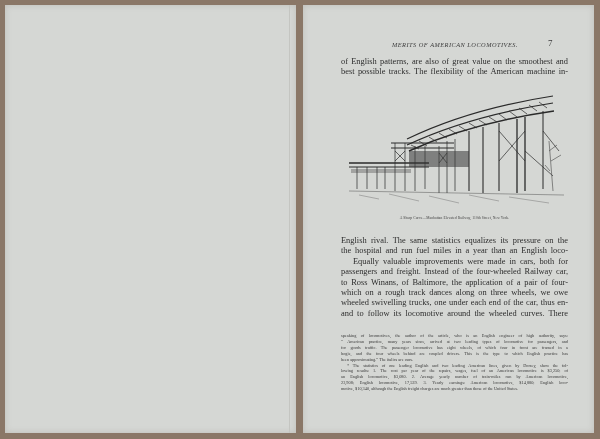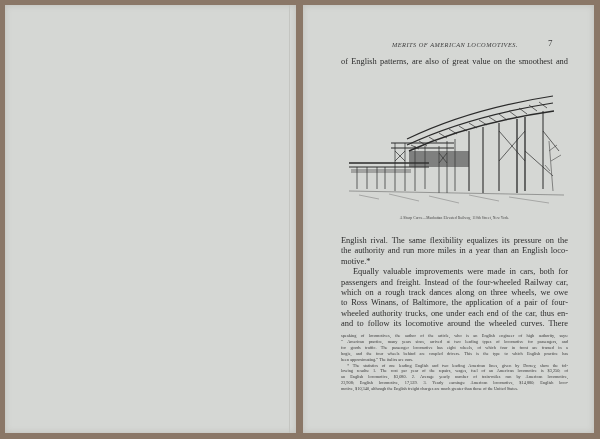--- a/index.html
+++ b/index.html
@@ -62,20 +62,21 @@
 <div class="page" id="left-page">
   <div class="gutter-line"></div>
 </div>
 
 <div class="page" id="right-page">
   <div class="running-head">MERITS OF AMERICAN LOCOMOTIVES.</div>
   <div class="page-number">7</div>
 
   <div class="body-text" id="para-top">
     <span class="line">of English patterns, are also of great value on the smoothest and</span>
+    <span class="line">best possible tracks.  The flexibility of the American machine in-</span>
   </div>
 
   <div class="figure">
     <svg width="215" height="114" viewBox="0 0 215 114">
       <g stroke="#2a2a2a" fill="none" stroke-width="0.7">
 
         <path d="M58 48 Q120 18 204 5" stroke-width="1.2"></path>
         <path d="M58 54 Q120 25 204 12" stroke-width="1.2"></path>
         <path d="M60 60 Q122 32 205 20" stroke-width="1.4"></path>
 
@@ -115,28 +116,27 @@
       <g fill="#3a3a3a" opacity="0.55">
         <rect x="60" y="60" width="60" height="16"></rect>
         <rect x="2" y="78" width="60" height="4" opacity="0.6"></rect>
       </g>
     </svg>
   </div>
 
   <div class="caption">A Sharp Curve—Manhattan Elevated Railway, 110th Street, New York.</div>
 
   <div class="body-text" id="para-mid">
-    <span class="line">English rival.  The same flexibility equalizes its pressure on the</span>
-    <span class="line">the authority and run more miles in a year than an English loco-</span>
-    <span class="line last">motive.*</span>
+    <span class="line">English rival.  The same statistics equalizes its pressure on the</span>
+    <span class="line">the hospital and run fuel miles in a year than an English loco-</span>
     <span class="line indent">Equally valuable improvements were made in cars, both for</span>
     <span class="line">passengers and freight.  Instead of the four-wheeled Railway car,</span>
+    <span class="line">to Ross Winans, of Baltimore, the application of a pair of four-</span>
     <span class="line">which on a rough track dances along on three wheels, we owe</span>
-    <span class="line">to Ross Winans, of Baltimore, the application of a pair of four-</span>
-    <span class="line">wheeled authority trucks, one under each end of the car, thus en-</span>
+    <span class="line">wheeled swivelling trucks, one under each end of the car, thus en-</span>
     <span class="line">and to follow its locomotive around the wheeled curves.  There</span>
   </div>
 
   <div class="footnotes">
     <span class="line">speaking of locomotives, the author of the article, who is an English engineer of high authority, says:</span>
     <span class="line">“ American practice, many years since, arrived at two leading types of locomotive for passengers, and</span>
     <span class="line">for goods traffic.  The passenger locomotive has eight wheels, of which four in front are framed in a</span>
     <span class="line">bogie, and the four wheels behind are coupled drivers.  This is the type to which English practice has</span>
     <span class="line last">been approximating.”  The italics are ours.</span>
     <span class="line fn-indent">* The statistics of one leading English and two leading American lines, given by Dorsey, show the fol-</span>

